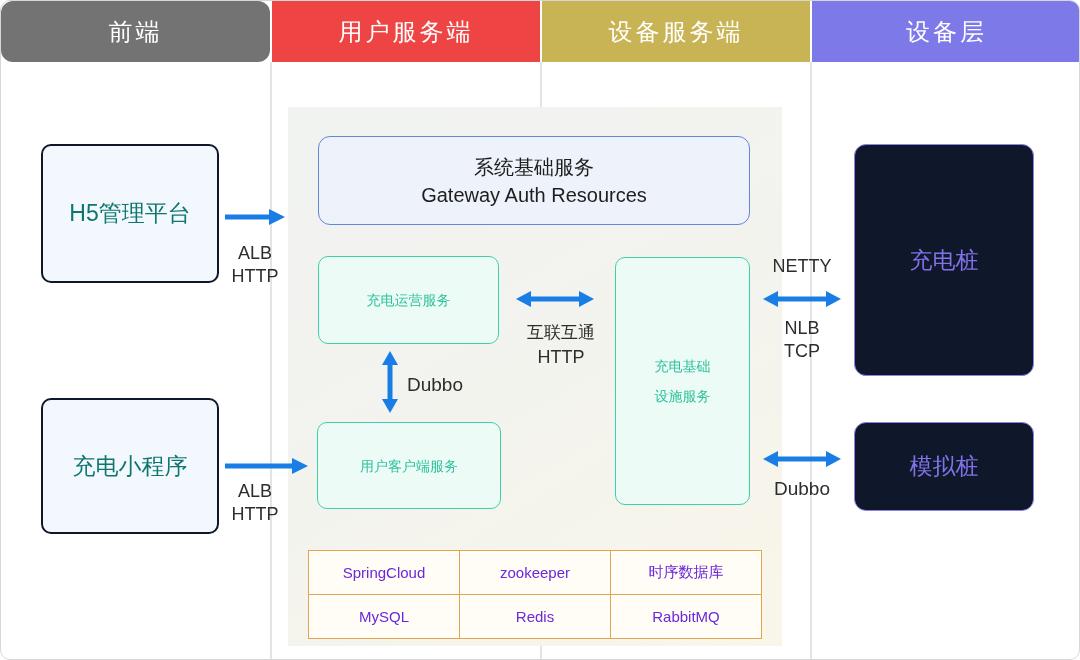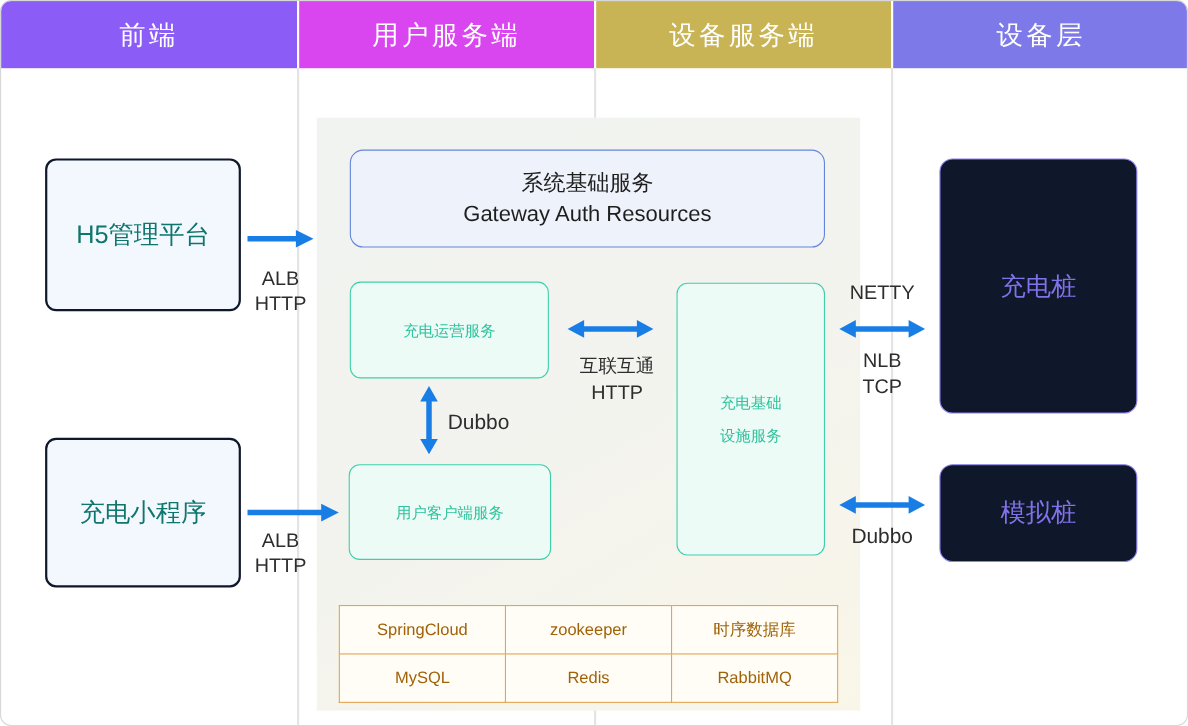--- a/index.html
+++ b/index.html
@@ -36,30 +36,30 @@
 
   .edge-label { position:absolute; color:#2d2d2d; font-size:18px; text-align:center; line-height:23px; }
   .arrow { position:absolute; }
 
   table.tech {
     position:absolute; left:307px; top:549px; width:454px; height:89px;
     border-collapse:collapse; background:#fffdf6;
   }
   table.tech td {
     border:1.5px solid #e3a552; width:33.33%; height:28px;
-    text-align:center; vertical-align:middle; font-size:15px; color:#a16207; padding:0;
+    text-align:center; vertical-align:middle; font-size:15px; color:#6d28d9; padding:0;
   }
 </style>
 </head>
 <body>
 
 <div class="canvas">
 
-  <div class="hdr hdr1" style="background: #8b5cf6;">前端</div>
-  <div class="hdr hdr2" style="background: #d946ef;">用户服务端</div>
+  <div class="hdr hdr1" style="background: #737373; border-radius: 12px;">前端</div>
+  <div class="hdr hdr2" style="background: #ef4444;">用户服务端</div>
   <div class="hdr hdr3" style="background: rgb(200, 180, 85);">设备服务端</div>
   <div class="hdr hdr4" style="background: rgb(125, 121, 233);">设备层</div>
 
   <div class="vline vl1"></div>
   <div class="vline vl2"></div>
   <div class="vline vl3"></div>
 
   <div class="panel"></div>
 
   <div class="node blue" style="left:40px;top:143px;width:178px;height:139px;">

